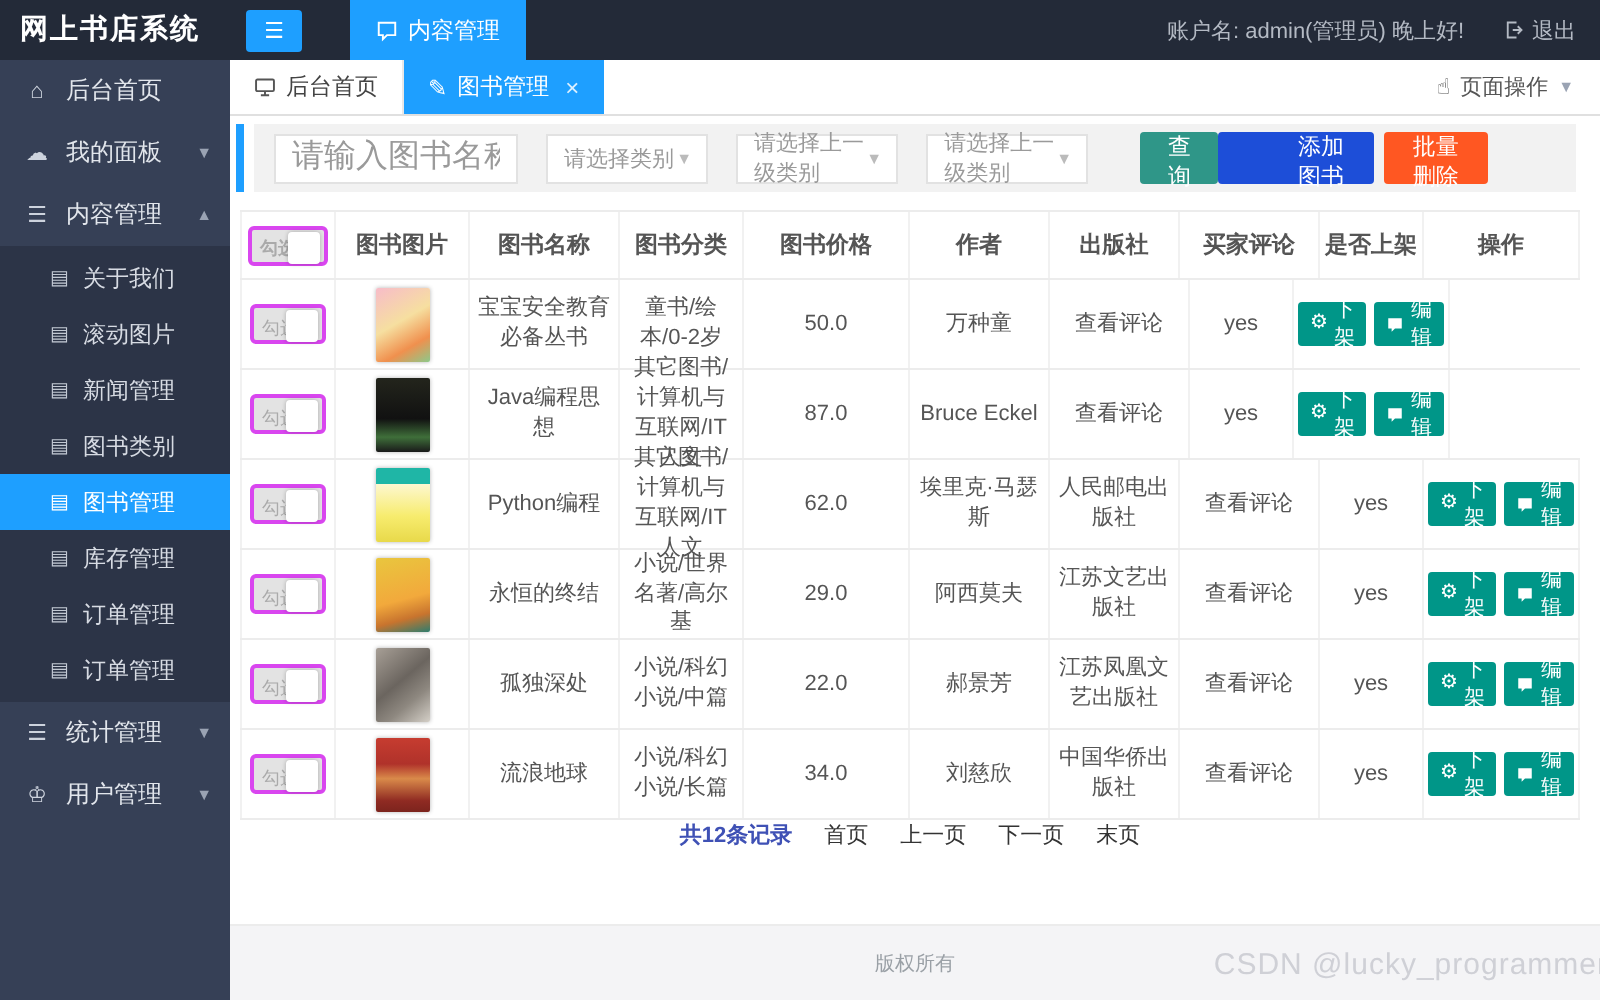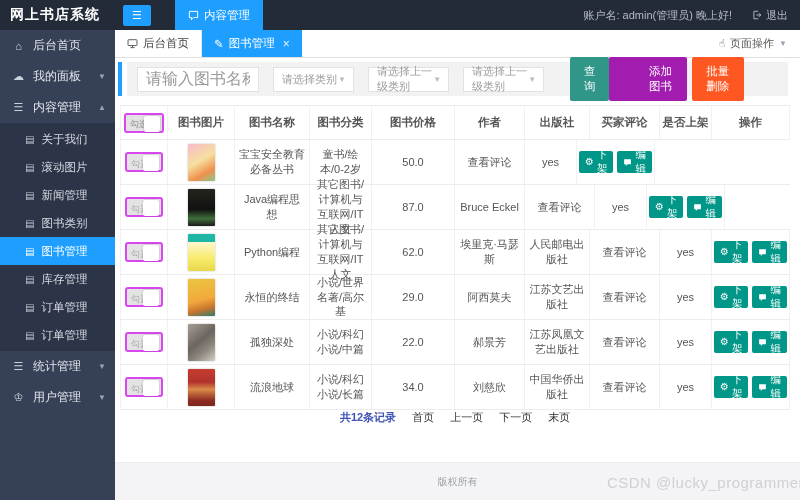--- a/index.html
+++ b/index.html
@@ -33,23 +33,23 @@
   .tab .close{font-size:12px;opacity:.85;margin-left:3px;}
   .page-actions{margin-left:auto;display:flex;align-items:center;gap:5px;font-size:11px;color:#555;padding-right:13px;cursor:pointer;}
   .content{position:absolute;top:28px;left:0;right:0;bottom:38px;background:#fff;}
   
   .accent{position:absolute;top:4px;left:3px;width:4px;height:34px;background:#1e9fff;}
   .filter{position:absolute;top:4px;left:12px;right:12px;height:34px;background:#f2f2f2;display:flex;align-items:center;padding-left:10px;}
   .search-input{width:122px;height:25px;border:1px solid #e2e2e2;font-size:16px;padding:0 8px;color:#666;background:#fff;outline:none;font-family:inherit;}
   .search-input::placeholder{color:#9a9a9a;}
   .sel{width:128px;height:25px;background:#fff;border:1px solid #e2e2e2;font-size:11px;color:#9a9a9a;display:flex;align-items:center;padding:0 8px;margin-left:14px;position:relative;cursor:pointer;}
   .sel .sel-caret{position:absolute;right:7px;color:#bbb;font-size:8px;}
-  .btn{height:44px;border:none;border-radius:2px;color:#fff;font-size:11.5px;padding:0 13px;cursor:pointer;font-family:inherit;}
+  .btn{height:26px;border:none;border-radius:2px;color:#fff;font-size:11.5px;padding:0 13px;cursor:pointer;font-family:inherit;}
   .btn-search{background:#2f9688;margin-left:26px;}
-  .btn-add{background:#a21caf;margin-left:auto;padding-left:38px;}
+  .btn-add{background:#1d4ed8;margin-left:auto;padding-left:38px;}
   .btn-del{background:#ff5722;margin-left:5px;margin-right:44px;}
   
   .table{position:absolute;top:47px;left:5px;width:670px;border-top:1px solid #ececec;}
   .thead,.tr{display:flex;border-bottom:1px solid #ececec;}
   .th{font-size:11.5px;color:#555;font-weight:bold;display:flex;align-items:center;justify-content:center;height:33px;border-right:1px solid #f1f1f1;}
   .th:first-child{border-left:1px solid #f1f1f1;}
   .td{display:flex;align-items:center;justify-content:center;height:44px;font-size:11px;color:#555;text-align:center;padding:0 4px;border-right:1px solid #f1f1f1;line-height:1.35;}
   .td:first-child{border-left:1px solid #f1f1f1;}
   .c0{width:48px;flex:0 0 48px;} .c1{width:67px;flex:0 0 67px;} .c2{width:75px;flex:0 0 75px;}
   .c3{width:62px;flex:0 0 62px;} .c4{width:83px;flex:0 0 83px;} .c5{width:70px;flex:0 0 70px;}
@@ -233,20 +233,21 @@
         <span class="sw-label">勾选</span>
         <span class="knob"></span>
       </div>
     </div>
     <div class="td c1">
                 <div class="cover" style="background: linear-gradient(150deg, rgb(247, 188, 201) 0%, rgb(246, 223, 160) 45%, rgb(240, 144, 78) 75%, rgb(140, 201, 138) 100%);"></div>
               </div>
     <div class="td c2">宝宝安全教育必备丛书</div>
     <div class="td c3">童书/绘本/0-2岁</div>
     <div class="td c4">50.0</div>
+    <div class="td c5">万种童</div>
     <div class="td c7">
                 <span class="comment-link">查看评论</span>
               </div>
     <div class="td c8">yes</div>
     <div class="td c9">
       <div class="ops">
         <button class="mini-btn">
           <span class="mic">⚙</span>
           <span>下架</span>
         </button>

